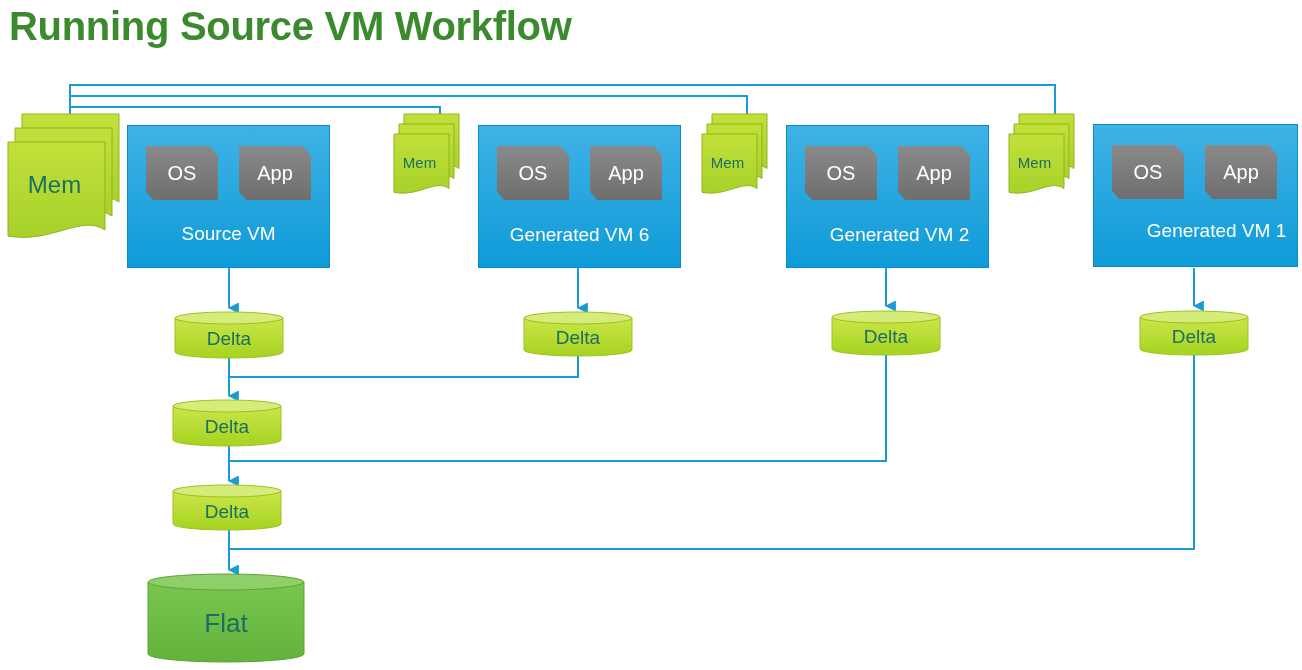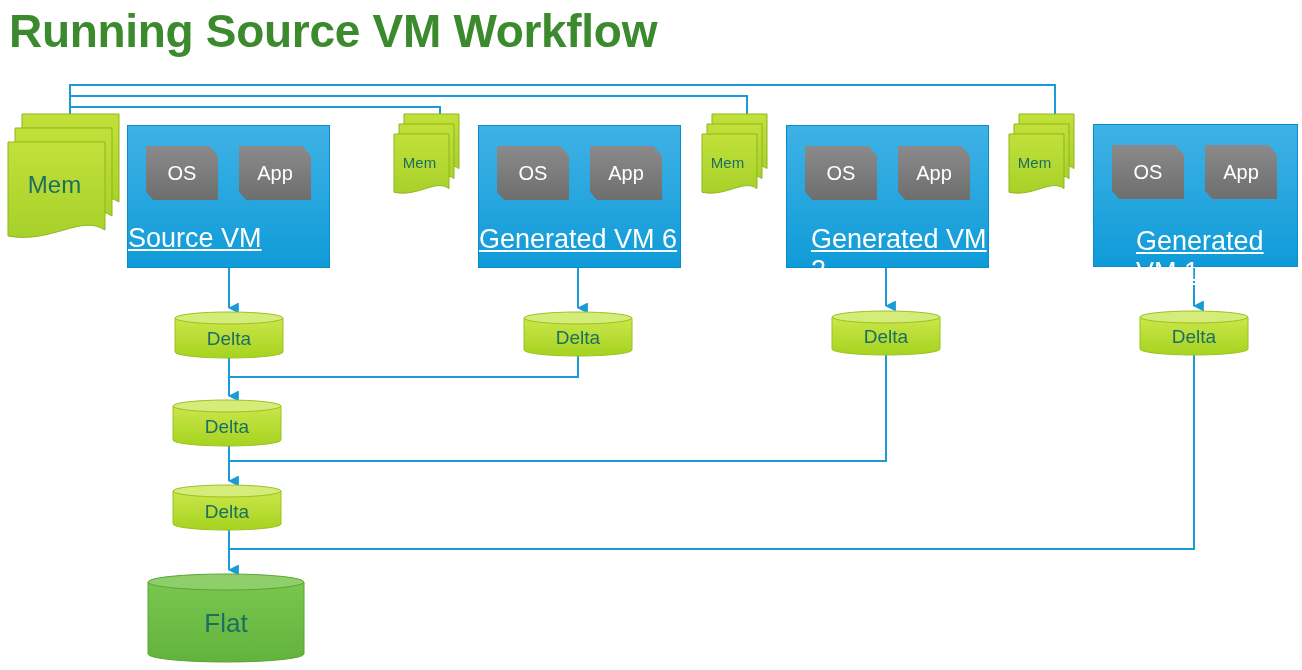--- a/index.html
+++ b/index.html
@@ -1,20 +1,20 @@
 <!DOCTYPE html>
 <html><head>
 <meta charset="utf-8">
 <style>
   html, body { margin: 0; padding: 0; background: #ffffff; }
   body { width: 1302px; height: 670px; position: relative; overflow: hidden; font-family: "Liberation Sans", sans-serif; }
-  .title { position: absolute; left: 9px; top: 4px; font-size: 46px; font-weight: bold; color: #3c8a2e; letter-spacing: -0.3px; }
+  .title { position: absolute; left: 9px; top: 4px; font-size: 40px; font-weight: bold; color: #3c8a2e; letter-spacing: -0.3px; }
   svg.diagram { position: absolute; left: 0; top: 0; }
   .vm { position: absolute; background: linear-gradient(#3fb2e6, #0f9bd8); border: 1px solid #0a8cc8; box-sizing: border-box; }
-  .vm-label { position: absolute; left: 0; right: 0; color: #ffffff; font-size: 27px; text-decoration: underline; }
+  .vm-label { position: absolute; left: 0; right: 0; text-align: center; color: #ffffff; font-size: 19px; }
   .chip { position: absolute; width: 72px; height: 54px; background: linear-gradient(#8b8a8a, #6f6e6e);
           clip-path: polygon(0 0, 88% 0, 100% 18%, 100% 100%, 10% 100%, 0 85%);
           color: #ffffff; font-size: 20px; display: flex; align-items: center; justify-content: center; box-sizing: border-box; }
   .svg-text { font-family: "Liberation Sans", sans-serif; }
 </style>
 </head>
 <body>
 
 <div class="title">Running Source VM Workflow</div>
 
@@ -148,14 +148,14 @@
     </div>
   <div class="vm-label" style="top:98px;margin-left:24px;">Generated VM 2</div>
 </div>
 <div class="vm" style="left:1093px;top:124px;width:205px;height:143px;">
   <div class="chip" style="left:18px;top:20px;">
       <span>OS</span>
     </div>
   <div class="chip" style="left:111px;top:20px;">
       <span>App</span>
     </div>
-  <div class="vm-label" style="top:101px;padding-left:42px;">Generated VM 1</div>
+  <div class="vm-label" style="top:95px;padding-left:42px;">Generated VM 1</div>
 </div>
 
 </body></html>

